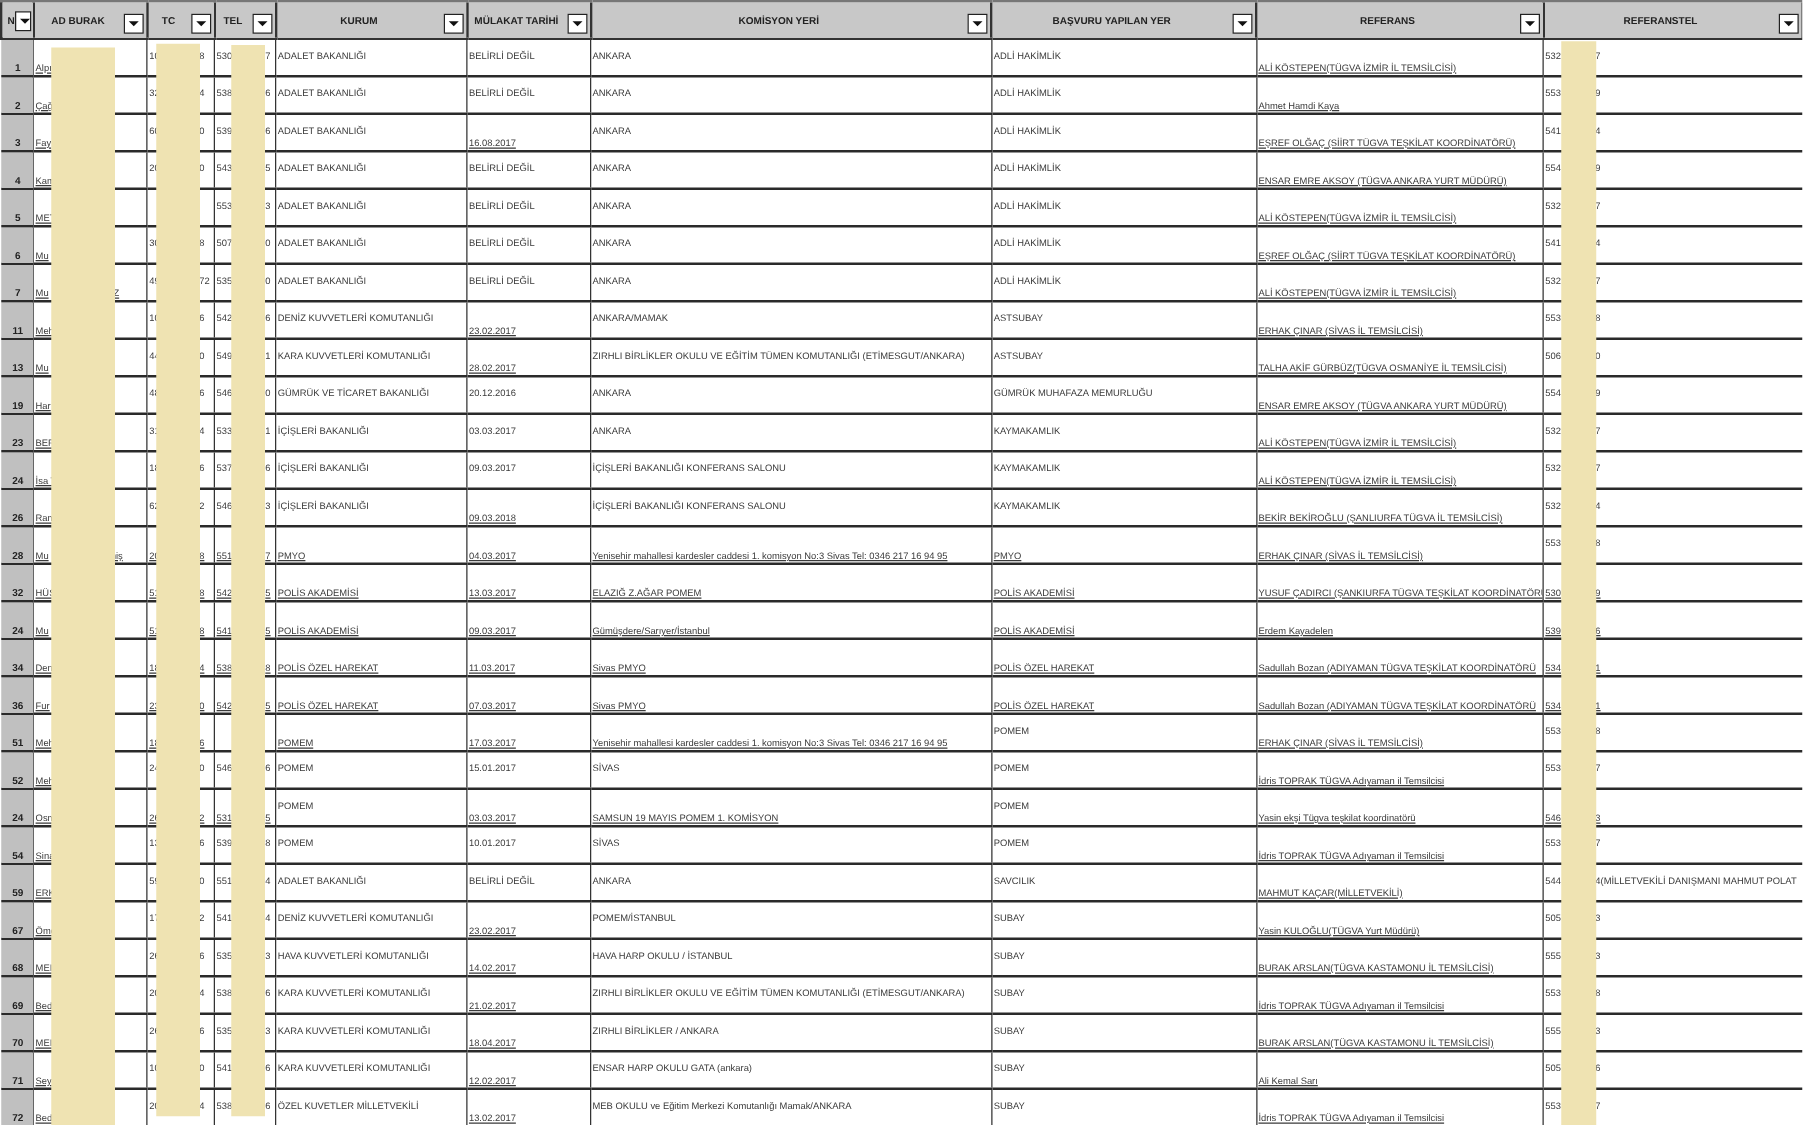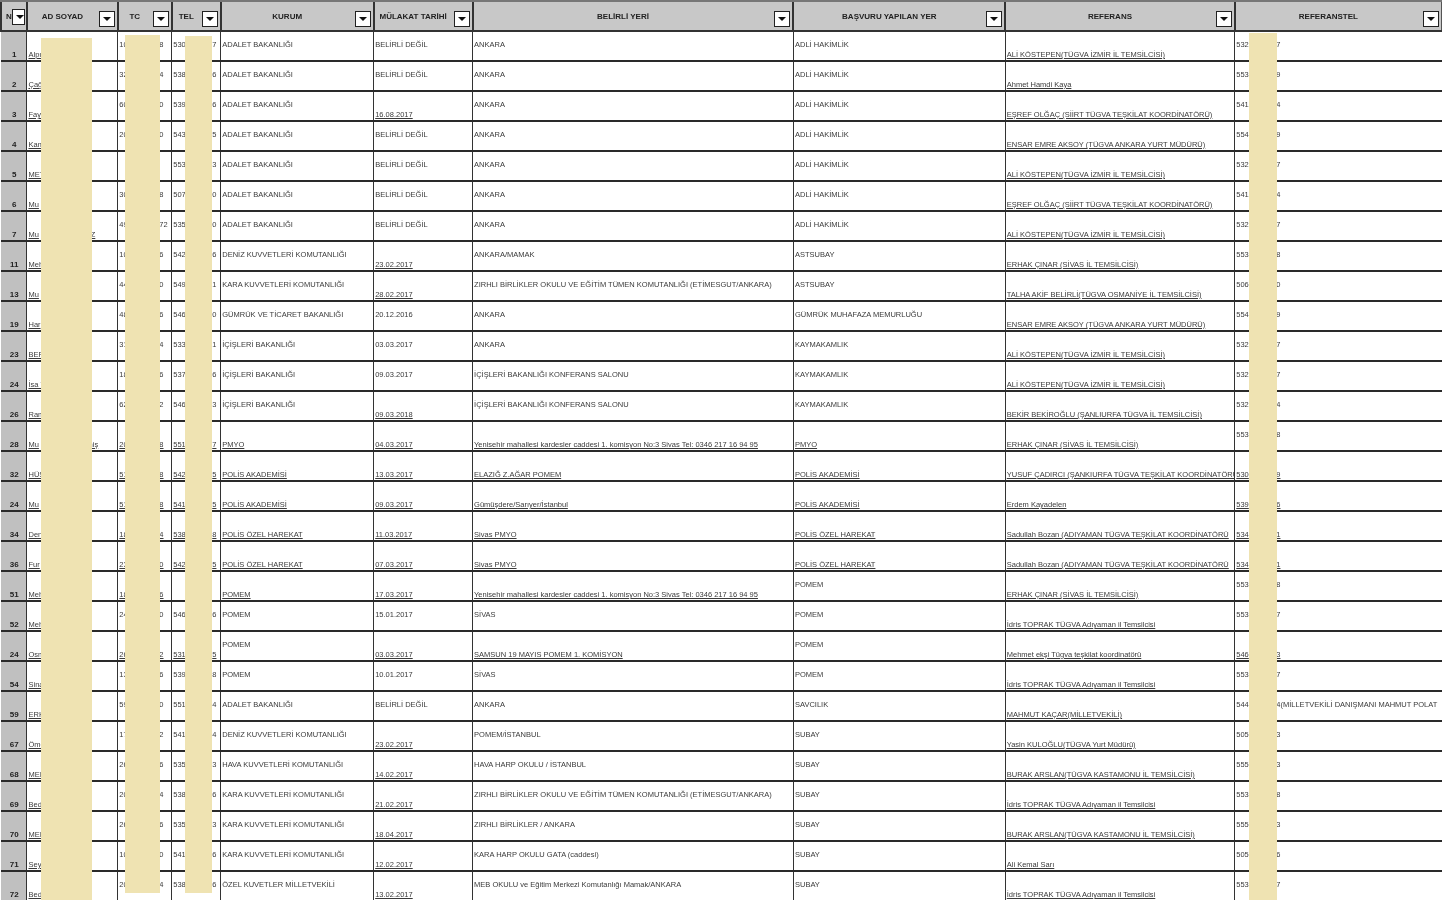--- a/index.html
+++ b/index.html
@@ -30,26 +30,26 @@
       <col style="width:153px">
         <col style="width:99px">
         <col style="width:321px">
         <col style="width:212px">
       <col style="width:230px">
         <col style="width:207px">
     </colgroup>
     <thead>
       <tr id="hdr">
           <th><span class="hl" style="margin-right: 10px;">N</span><span class="flt" style="top: 7px; width: 13px; right: 1px;"></span></th>
-          <th><span class="hl">AD SOYAD</span><span class="flt"></span></th>
+          <th><span class="hl">AD BURAK</span><span class="flt"></span></th>
           <th><span class="hl">TC</span><span class="flt"></span></th>
           <th><span class="hl">TEL</span><span class="flt"></span></th>
           <th><span class="hl">KURUM</span><span class="flt"></span></th>
           <th><span class="hl">MÜLAKAT TARİHİ</span><span class="flt"></span></th>
-          <th><span class="hl">BELİRLİ YERİ</span><span class="flt"></span></th>
+          <th><span class="hl">KOMİSYON YERİ</span><span class="flt"></span></th>
           <th><span class="hl">BAŞVURU YAPILAN YER</span><span class="flt"></span></th>
           <th><span class="hl">REFERANS</span><span class="flt"></span></th>
           <th><span class="hl">REFERANSTEL</span><span class="flt"></span></th>
         </tr>
     </thead>
     <tbody id="body">
         <tr>
           <td class="no">1</td>
           <td>
             <span class="b u">Alpı</span>
@@ -335,21 +335,21 @@
           <td>
             <span class="b u">28.02.2017</span>
           </td>
           <td>
             <span class="t">ZIRHLI BİRLİKLER OKULU VE EĞİTİM TÜMEN KOMUTANLIĞI (ETİMESGUT/ANKARA)</span>
           </td>
           <td>
             <span class="t">ASTSUBAY</span>
           </td>
           <td>
-            <span class="b u">TALHA AKİF BELİRLİ(TÜGVA OSMANİYE İL TEMSİLCİSİ)</span>
+            <span class="b u">TALHA AKİF GÜRBÜZ(TÜGVA OSMANİYE İL TEMSİLCİSİ)</span>
           </td>
           <td style="overflow: visible;">
             <span class="t">506</span>
             <span class="t" style="position: absolute; left: 41px; top: 0px;">0</span>
           </td>
         </tr>
         <tr>
           <td class="no">19</td>
           <td>
             <span class="b u">Har</span>
@@ -735,21 +735,21 @@
           <td>
             <span class="b u">03.03.2017</span>
           </td>
           <td>
             <span class="b u">SAMSUN 19 MAYIS POMEM 1. KOMİSYON</span>
           </td>
           <td>
             <span class="t">POMEM</span>
           </td>
           <td>
-            <span class="b u">Mehmet ekşi Tügva teşkilat koordinatörü</span>
+            <span class="b u">Yasin ekşi Tügva teşkilat koordinatörü</span>
           </td>
           <td style="overflow: visible;">
             <span class="b u">546</span>
             <span class="b u" style="position: absolute; left: 41px;">3</span>
           </td>
         </tr>
         <tr>
           <td class="no">54</td>
           <td>
             <span class="b u">Sina</span>
@@ -961,21 +961,21 @@
             <span class="t">541</span>
             <span class="t" style="position: absolute; left: 40px; top: 0px;">6</span>
           </td>
           <td>
             <span class="t">KARA KUVVETLERİ KOMUTANLIĞI</span>
           </td>
           <td>
             <span class="b u">12.02.2017</span>
           </td>
           <td>
-            <span class="t">KARA HARP OKULU GATA (caddesi)</span>
+            <span class="t">ENSAR HARP OKULU GATA (ankara)</span>
           </td>
           <td>
             <span class="t">SUBAY</span>
           </td>
           <td>
             <span class="b u">Ali Kemal Sarı</span>
           </td>
           <td style="overflow: visible;">
             <span class="t">505</span>
             <span class="t" style="position: absolute; left: 41px; top: 0px;">6</span>

